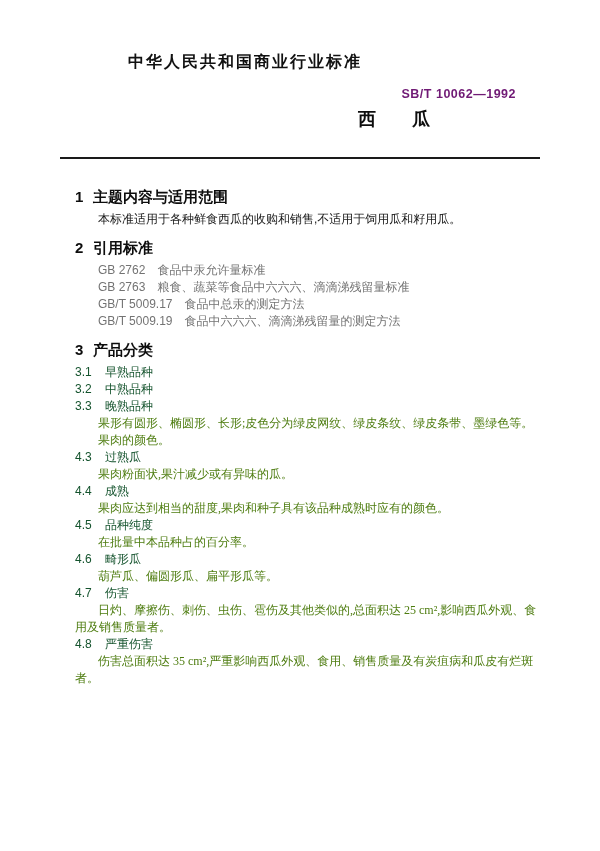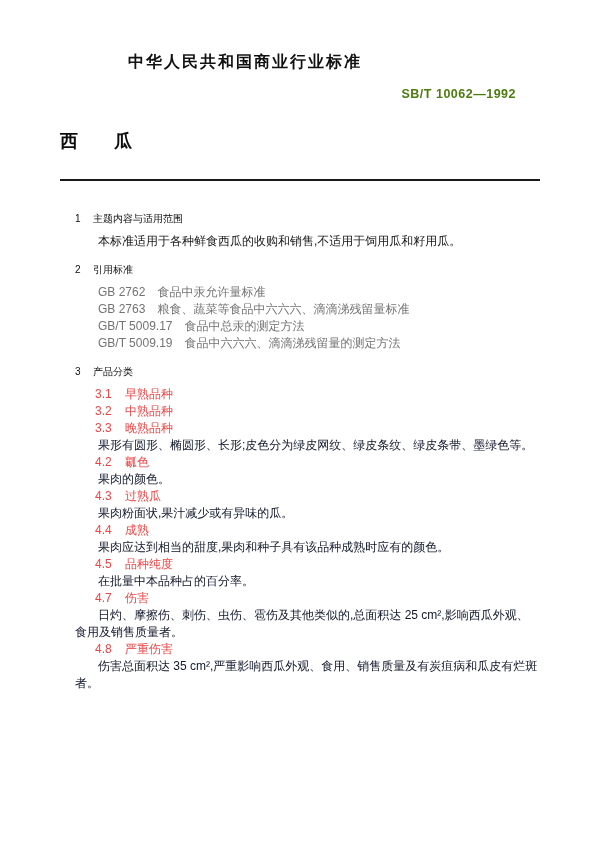--- a/index.html
+++ b/index.html
@@ -20,46 +20,46 @@
     width:370px;
     text-align:center;
     font-size:16px;
     font-weight:bold;
     letter-spacing:2px;
     color:#111;
   }
   .std-row { position:relative; height:20px; margin-top:14px; }
   .std-no {
     position:absolute; right:24px; top:0;
-    font-size:12.5px; font-weight:bold; letter-spacing:0.5px; color:#4d7c0f;
+    font-size:12.5px; font-weight:bold; letter-spacing:0.5px; color:#701a75;
   }
   .doc-title {
     width:370px;
-    text-align:left;
+    text-align:right;
     font-size:18px;
     font-weight:bold;
-    margin-top:22px;
+    margin-top:0;
     color:#0d0d0d;
   }
   .rule {
     margin-top:26px;
     height:2px;
     background:#1a1a1a;
   }
 
   
   .body { padding-left:15px; padding-top:18px; font-size:12px; line-height:17px; }
-  .sec-h { font-weight:normal; font-size:10px; margin:11px 0 6px 0; color:#0d0d0d; }
+  .sec-h { font-weight:bold; font-size:15px; margin:11px 0 6px 0; color:#0d0d0d; }
   .sec-h .h-no { display:inline-block; min-width:18px; }
   .para { text-indent:23px; margin:0; color:#181818; }
   .ref-line { padding-left:23px; color:#737373; }
   .ref-code { display:inline-block; margin-right:12px; }
-  .item-line, .term-line { color:#ef4444;margin-left:20px; }
+  .item-line, .term-line { color:#14532d; }
   .i-no, .t-no { display:inline-block; min-width:30px; }
-  .def { text-indent:23px; color:#0f172a; }
+  .def { text-indent:23px; color:#4d7c0f;font-family:Liberation Serif, serif; }
 </style>
 </head>
 <body>
 
 <div class="page">
   <div class="content">
 
     <div class="org-line">中华人民共和国商业行业标准</div>
 
     <div class="std-row">
@@ -102,40 +102,41 @@
       <div class="item-line">
         <span class="i-no">3.2</span><span>中熟品种</span>
       </div>
       <div class="item-line">
         <span class="i-no">3.3</span><span>晚熟品种</span>
       </div>
 
 
       <div class="def">果形有圆形、椭圆形、长形;皮色分为绿皮网纹、绿皮条纹、绿皮条带、墨绿色等。</div>
 
-      <div class="term-line">
-        <span class="t-no">4.2</span><span>瓤色</span>
-      </div>
       <div class="def">果肉的颜色。</div>
 
       <div class="term-line">
         <span class="t-no">4.3</span><span>过熟瓜</span>
       </div>
       <div class="def">果肉粉面状,果汁减少或有异味的瓜。</div>
 
       <div class="term-line">
         <span class="t-no">4.4</span><span>成熟</span>
       </div>
       <div class="def">果肉应达到相当的甜度,果肉和种子具有该品种成熟时应有的颜色。</div>
 
       <div class="term-line">
         <span class="t-no">4.5</span><span>品种纯度</span>
       </div>
       <div class="def">在批量中本品种占的百分率。</div>
 
+      <div class="term-line">
+        <span class="t-no">4.6</span><span>畸形瓜</span>
+      </div>
+      <div class="def">葫芦瓜、偏圆形瓜、扁平形瓜等。</div>
 
       <div class="term-line">
         <span class="t-no">4.7</span><span>伤害</span>
       </div>
       <div class="def">日灼、摩擦伤、刺伤、虫伤、雹伤及其他类似的,总面积达 25 cm²,影响西瓜外观、食用及销售质量者。</div>
 
       <div class="term-line">
         <span class="t-no">4.8</span><span>严重伤害</span>
       </div>
       <div class="def">伤害总面积达 35 cm²,严重影响西瓜外观、食用、销售质量及有炭疽病和瓜皮有烂斑者。</div>

